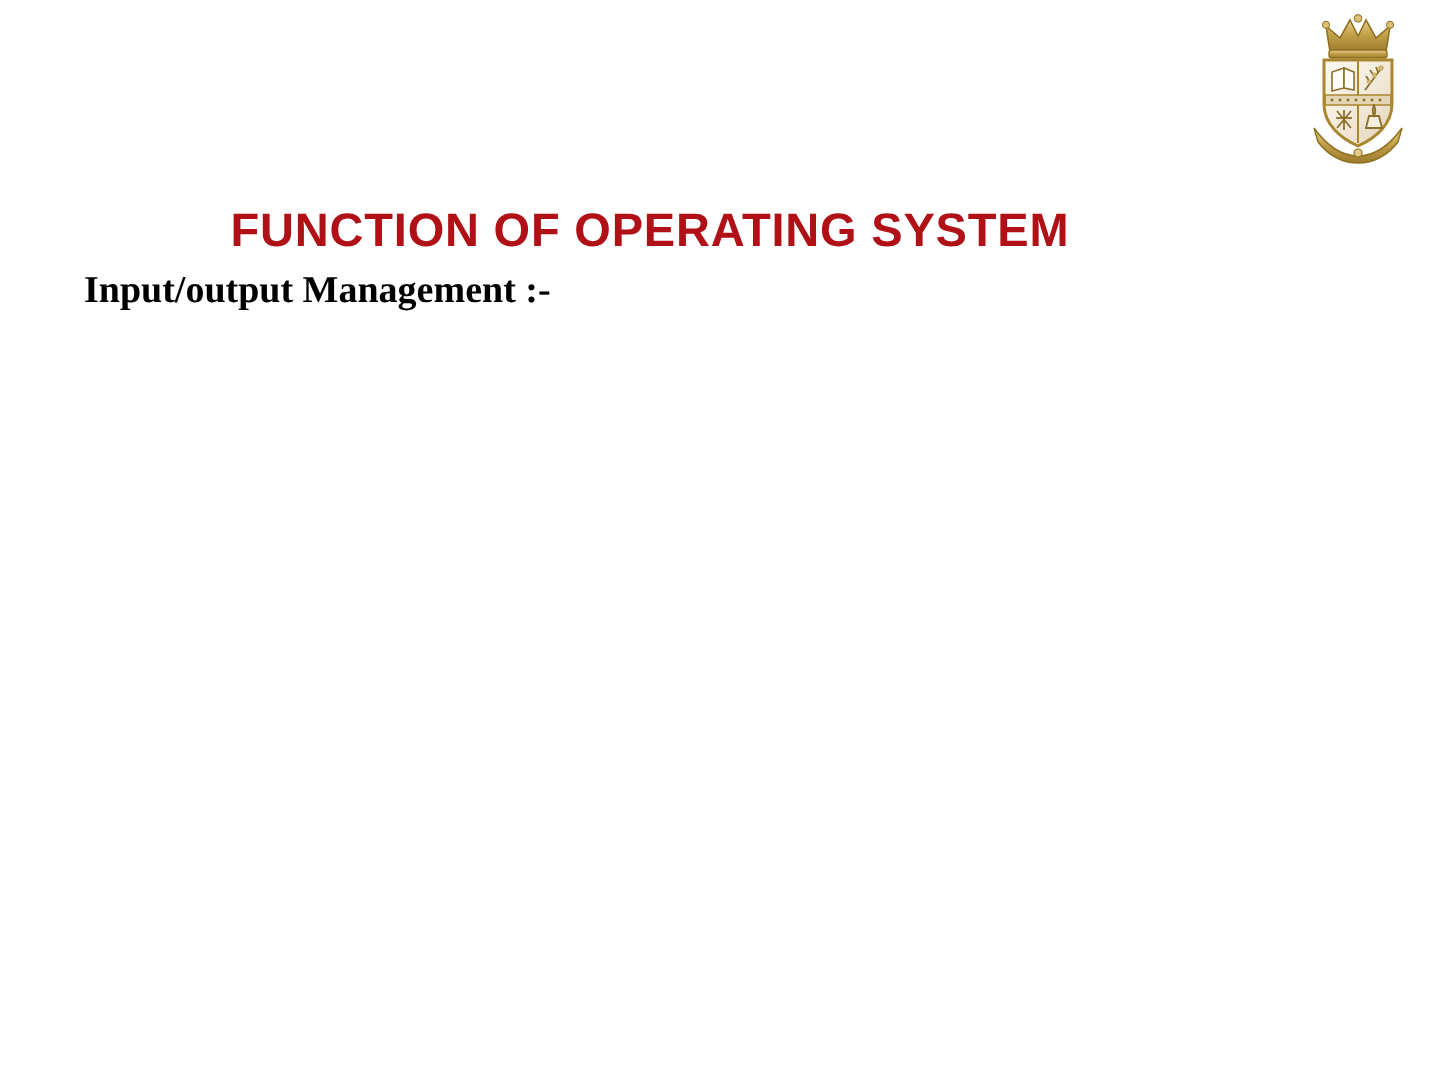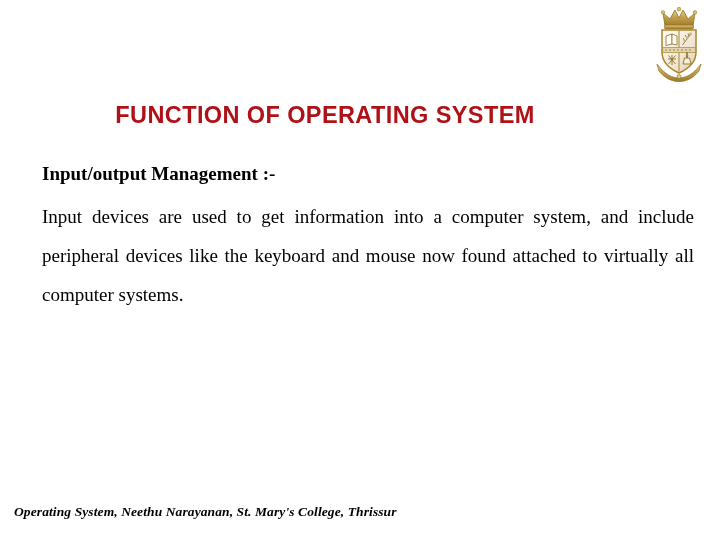--- a/index.html
+++ b/index.html
@@ -38,21 +38,21 @@
     font-weight: bold;
     font-size: 23.5px;
     letter-spacing: 0.4px;
     color: #b01117;
     white-space: nowrap;
   }
 
   
   #body-block {
     position: absolute;
-    top: 158px;
+    top: 130px;
     left: 42px;
     width: 652px;
     color: #000000;
   }
 
   .subhead {
     font-size: 19px;
     font-weight: bold;
     line-height: 31px;
     margin: 0 0 8px 0;
@@ -162,20 +162,18 @@
       </g>
     </svg>
   </div>
 
   <div id="title">FUNCTION OF OPERATING SYSTEM</div>
 
   <div id="body-block">
 
     <p class="subhead">Input/output Management :-</p>
 
-    <p class="para">Input devices are used to get information into a computer system, and include peripheral devices like the keyboard and mouse now found attached to virtually all computer systems.</p>
 
 
   </div>
 
-  <div id="footer">Operating System, Neethu Narayanan, St. Mary's College, Thrissur</div>
 
 </div>
 
 </body></html>

